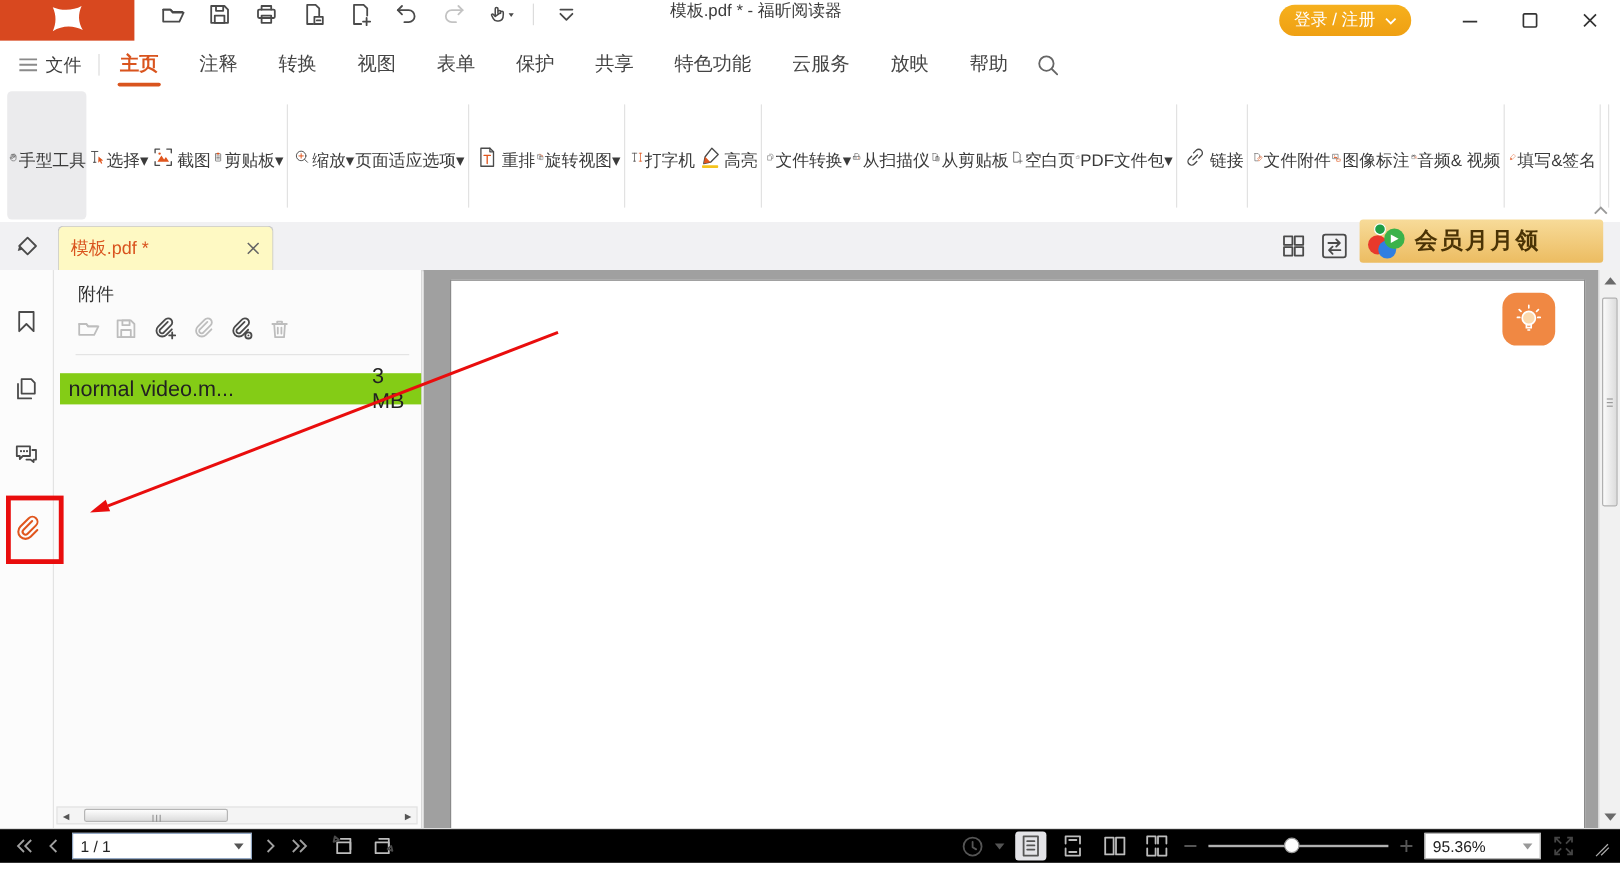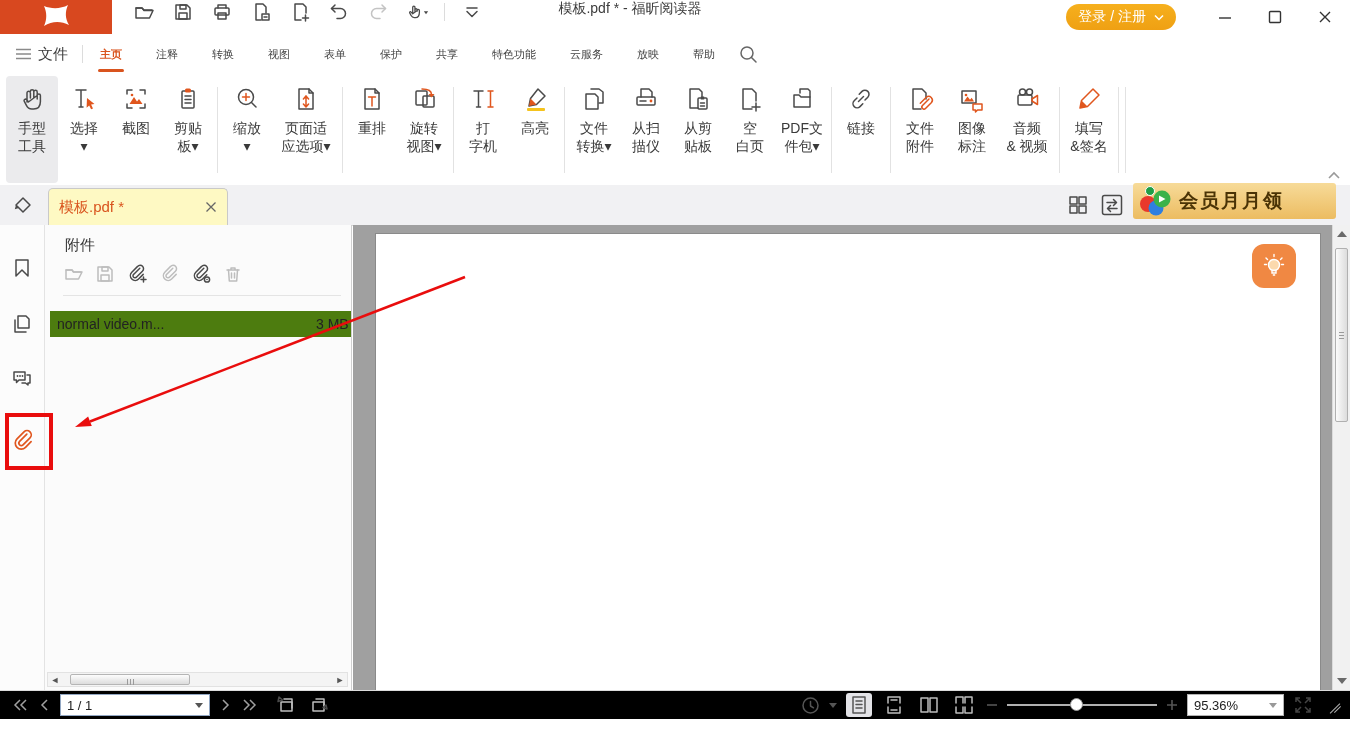--- a/index.html
+++ b/index.html
@@ -22,28 +22,28 @@
   .vsep{width:1px;height:18px;background:#dcdcdc;}
   .tb-title{position:absolute;left:455px;width:350px;text-align:center;font-size:14px;color:#3c3c3c;}
   .login{position:absolute;right:174px;top:4px;height:26px;padding:0 12px;border-radius:14px;
          background:linear-gradient(180deg,#f6b01d,#efa013);color:#fff;font-size:14px;
          display:flex;align-items:center;gap:8px;}
   .winctl{position:absolute;right:0;top:0;height:34px;display:flex;}
   .winctl .wb{width:50px;height:34px;display:flex;align-items:center;justify-content:center;}
   
   .menubar{position:absolute;top:34px;left:0;right:0;height:40px;background:#fff;display:flex;align-items:center;}
   .filemenu{display:flex;align-items:center;gap:7px;margin:0 14px 0 16px;font-size:15px;color:#3c3c3c;}
-  .mtab{position:relative;padding:0 17px;font-size:11px;color:#444;line-height:40px;white-space:nowrap;}
+  .mtab{position:relative;padding:0 17px;font-size:16px;color:#444;line-height:40px;white-space:nowrap;}
   .mtab.active{color:#d9541e;font-weight:bold;}
   .mtab.active::after{content:"";position:absolute;left:15px;right:15px;bottom:2px;height:3px;background:#d9541e;border-radius:2px;}
   .msearch{margin-left:6px;}
   
   .ribbon{position:absolute;top:74px;left:0;right:0;height:111px;background:#fff;border-bottom:1px solid #e4e4e4;
           display:flex;align-items:center;padding:0 6px;}
-  .rtool{min-width:52px;height:100px;display:flex;flex-direction:column;align-items:center;padding-top:7px;border-radius:4px;}
+  .rtool{min-width:52px;height:100px;display:flex;flex-direction:row;align-items:center;padding-top:7px;border-radius:4px;}
   .rtool.sel{background:#ebebed;}
   .rtool svg{margin-bottom:4px;}
   .rlbl{font-size:14px;color:#3a3a3a;line-height:18px;text-align:center;white-space:nowrap;}
   .rsep{width:1px;height:86px;background:#e2e2e2;margin:0 3px;flex:none;}
   .w66{min-width:66px;} .w58{min-width:58px;}
   .rib-collapse{position:absolute;right:10px;bottom:6px;}
   
   .tabbar{position:absolute;top:185px;left:0;right:0;height:40px;background:#f1f1f3;border-bottom:1px solid #d8d8d8;}
   .pencil{position:absolute;left:12px;top:10px;}
   .doctab{position:absolute;left:48px;top:3px;width:180px;height:37px;background:#fef9c3;border:1px solid #c9c9c9;border-bottom:none;
@@ -60,21 +60,21 @@
   .rail .rb{position:absolute;left:10px;width:24px;height:24px;}
   .panel{position:absolute;left:45px;top:0;width:307px;height:100%;background:#fbfbfb;border-right:1px solid #cfcfcf;box-sizing:border-box;}
   .ptitle{position:absolute;left:20px;top:11px;font-size:15px;color:#333;}
   .ptools{position:absolute;left:19px;top:39px;display:flex;gap:11px;align-items:center;}
   .pdivider{position:absolute;left:18px;right:10px;top:70px;height:1px;background:#e4e4e4;}
   .atable{position:absolute;left:5px;right:0;top:86px;}
   .thead{display:flex;height:28px;background:#f2f2f4;border-top:1px solid #e3e3e3;border-bottom:1px solid #e3e3e3;
          align-items:center;font-size:14px;color:#333;}
   .th{box-sizing:border-box;padding-left:12px;height:18px;line-height:18px;}
   .th1{width:122px;} .th2{width:123px;border-left:1px solid #d8d8d8;} .th3{flex:1;border-left:1px solid #d8d8d8;padding-left:14px;}
-  .trow{display:flex;height:26px;align-items:center;font-size:14px;color:#222;background:#4d7c0f;}
+  .trow{display:flex;height:26px;align-items:center;font-size:18px;color:#222;background:#84cc16;}
   .td1{width:245px;padding-left:7px;}
   .td3{padding-left:14px;}
   .hscroll{position:absolute;left:2px;right:3px;bottom:3px;height:15px;background:#f4f4f4;border:1px solid #e2e2e2;
            display:flex;align-items:center;box-sizing:border-box;}
   .hs-arrow{width:14px;display:flex;align-items:center;justify-content:center;color:#555;font-size:9px;}
   .hthumb{position:absolute;left:22px;width:118px;top:1px;bottom:1px;background:linear-gradient(180deg,#fdfdfd,#dcdcdc);
           border:1px solid #b5b5b5;border-radius:2px;}
   .hgrip{position:absolute;left:50%;top:4px;width:1px;height:6px;background:#9a9a9a;box-shadow:-3px 0 #9a9a9a,3px 0 #9a9a9a;}
   .collapse-handle{position:absolute;left:354px;top:224px;width:0;height:0;border-top:8px solid transparent;
           border-bottom:8px solid transparent;border-right:9px solid #2a2a2a;}

